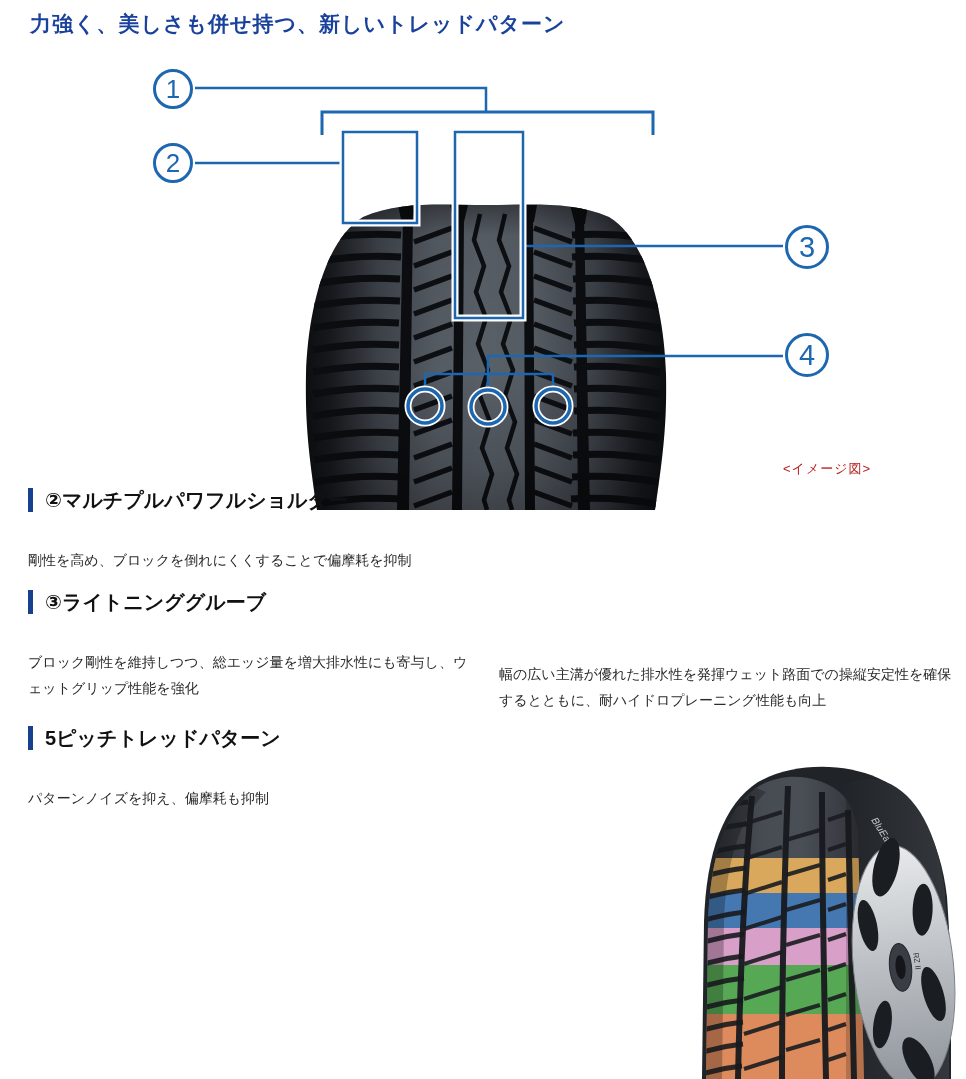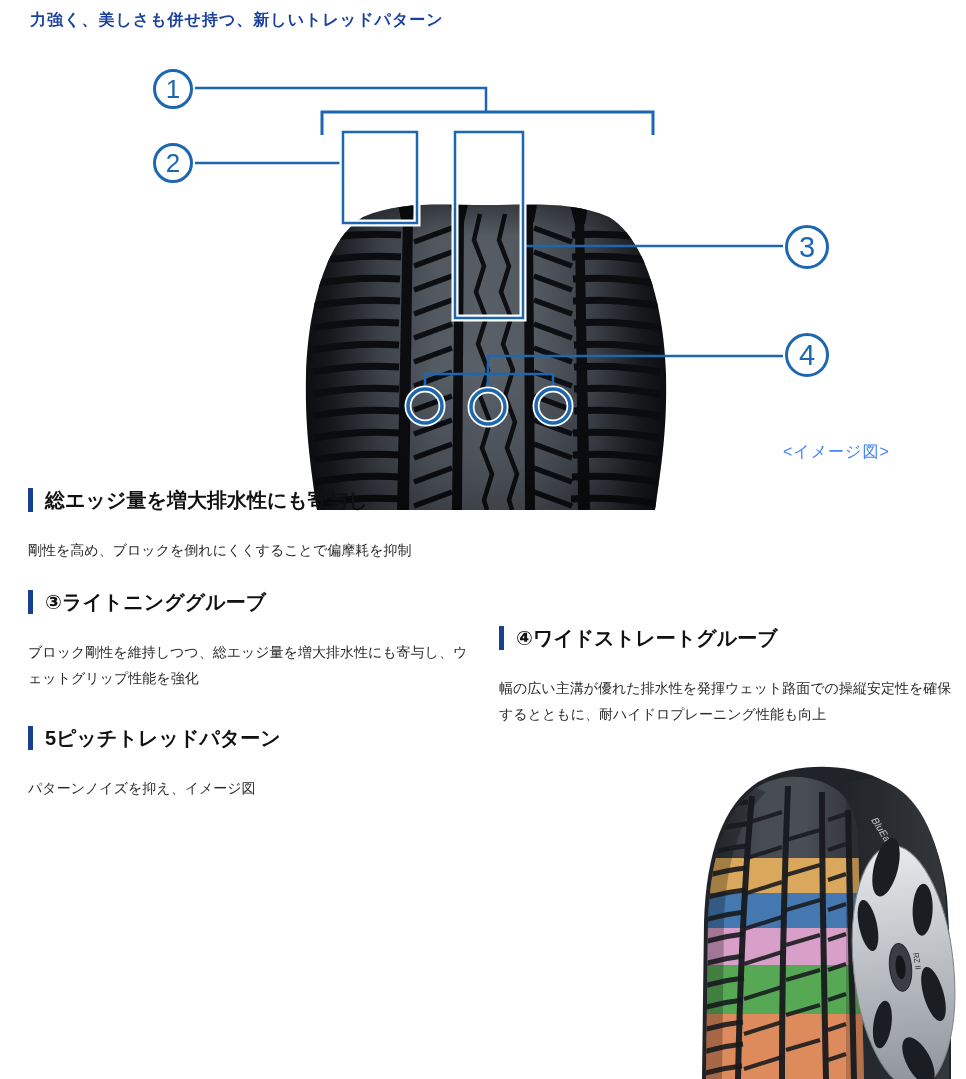--- a/index.html
+++ b/index.html
@@ -12,51 +12,51 @@
   html,body{width:966px;height:1079px;}
   body{
     position:relative;
     width:966px;height:1079px;
     background:#ffffff;
     overflow:hidden;
     font-family:"Liberation Sans","DejaVu Sans",sans-serif;
   }
   .page-title{
     position:absolute;left:30px;top:10px;
-    font-size:16px;font-weight:bold;color:var(--title-blue);
+    font-size:21px;font-weight:bold;color:var(--title-blue);
     letter-spacing:1px;
   }
   
   .diagram{position:absolute;left:0;top:60px;width:966px;height:420px;}
   .tire-photo{position:absolute;left:303px;top:138px;width:367px;height:312px;}
   .overlay-lines{position:absolute;left:0;top:0;width:966px;height:420px;pointer-events:none;}
   .callout{
     position:absolute;
     border:3px solid var(--accent-blue);
     border-radius:50%;
     color:var(--accent-blue);
     background:#fff;
     text-align:center;
     font-weight:normal;
   }
   .callout.small{width:40px;height:40px;font-size:26px;line-height:34px;}
   .callout.big{width:44px;height:44px;font-size:29px;line-height:38px;}
   .figure-caption{
-    position:absolute;left:783px;top:442px;
-    font-size:16px;color:#3b82f6;letter-spacing:1px;
+    position:absolute;left:783px;top:460px;
+    font-size:13px;color:#b91c1c;letter-spacing:1px;
   }
   
   .feature{position:absolute;}
   .feature h3{
     font-size:20px;font-weight:bold;color:#111;
     border-left:5px solid var(--bar-navy);
     padding-left:12px;line-height:1.2;
   }
   .feature p{
-    margin-top:26px;
+    margin-top:36px;
     font-size:14px;color:var(--body-text);line-height:1.85;
   }
   .f1{left:28px;top:488px;width:445px;}
   .f2{left:499px;top:488px;width:456px;}
   .f3{left:28px;top:590px;width:445px;}
   .f4{left:499px;top:626px;width:456px;}
   .f5{left:28px;top:726px;width:445px;}
   
   .pitch-tire{position:absolute;left:700px;top:762px;width:266px;height:317px;overflow:hidden;}
 </style>
@@ -129,36 +129,35 @@
 
   <div class="callout small" style="left:153px;top:9px;">1</div>
   <div class="callout small" style="left:153px;top:83px;">2</div>
   <div class="callout big" style="left:785px;top:165px;">3</div>
   <div class="callout big" style="left:785px;top:273px;">4</div>
 </div>
 
 <div class="figure-caption">&lt;イメージ図&gt;</div>
 
 <section class="feature f1">
-  <h3>総エッジ量を増大排水性にも寄与し</h3>
+  <h3>②マルチプルパワフルショルダー</h3>
   <p>剛性を高め、ブロックを倒れにくくすることで偏摩耗を抑制</p>
 </section>
 <section class="feature f2">
 </section>
 <section class="feature f3">
   <h3>③ライトニンググルーブ</h3>
   <p>ブロック剛性を維持しつつ、総エッジ量を増大排水性にも寄与し、ウェットグリップ性能を強化</p>
 </section>
 <section class="feature f4">
-  <h3>④ワイドストレートグルーブ</h3>
   <p>幅の広い主溝が優れた排水性を発揮ウェット路面での操縦安定性を確保するとともに、耐ハイドロプレーニング性能も向上</p>
 </section>
 <section class="feature f5">
   <h3>5ピッチトレッドパターン</h3>
-  <p>パターンノイズを抑え、イメージ図</p>
+  <p>パターンノイズを抑え、偏摩耗も抑制</p>
 </section>
 
 <div class="pitch-tire">
   <svg viewBox="0 0 266 317" width="266" height="317">
     <defs>
       <linearGradient id="twTread" x1="0" y1="0" x2="1" y2="0">
         <stop offset="0" stop-color="#2a2d31"></stop>
           <stop offset="0.35" stop-color="#474c53"></stop>
         <stop offset="0.60" stop-color="#4a4f56"></stop>
           <stop offset="1" stop-color="#303338"></stop>

